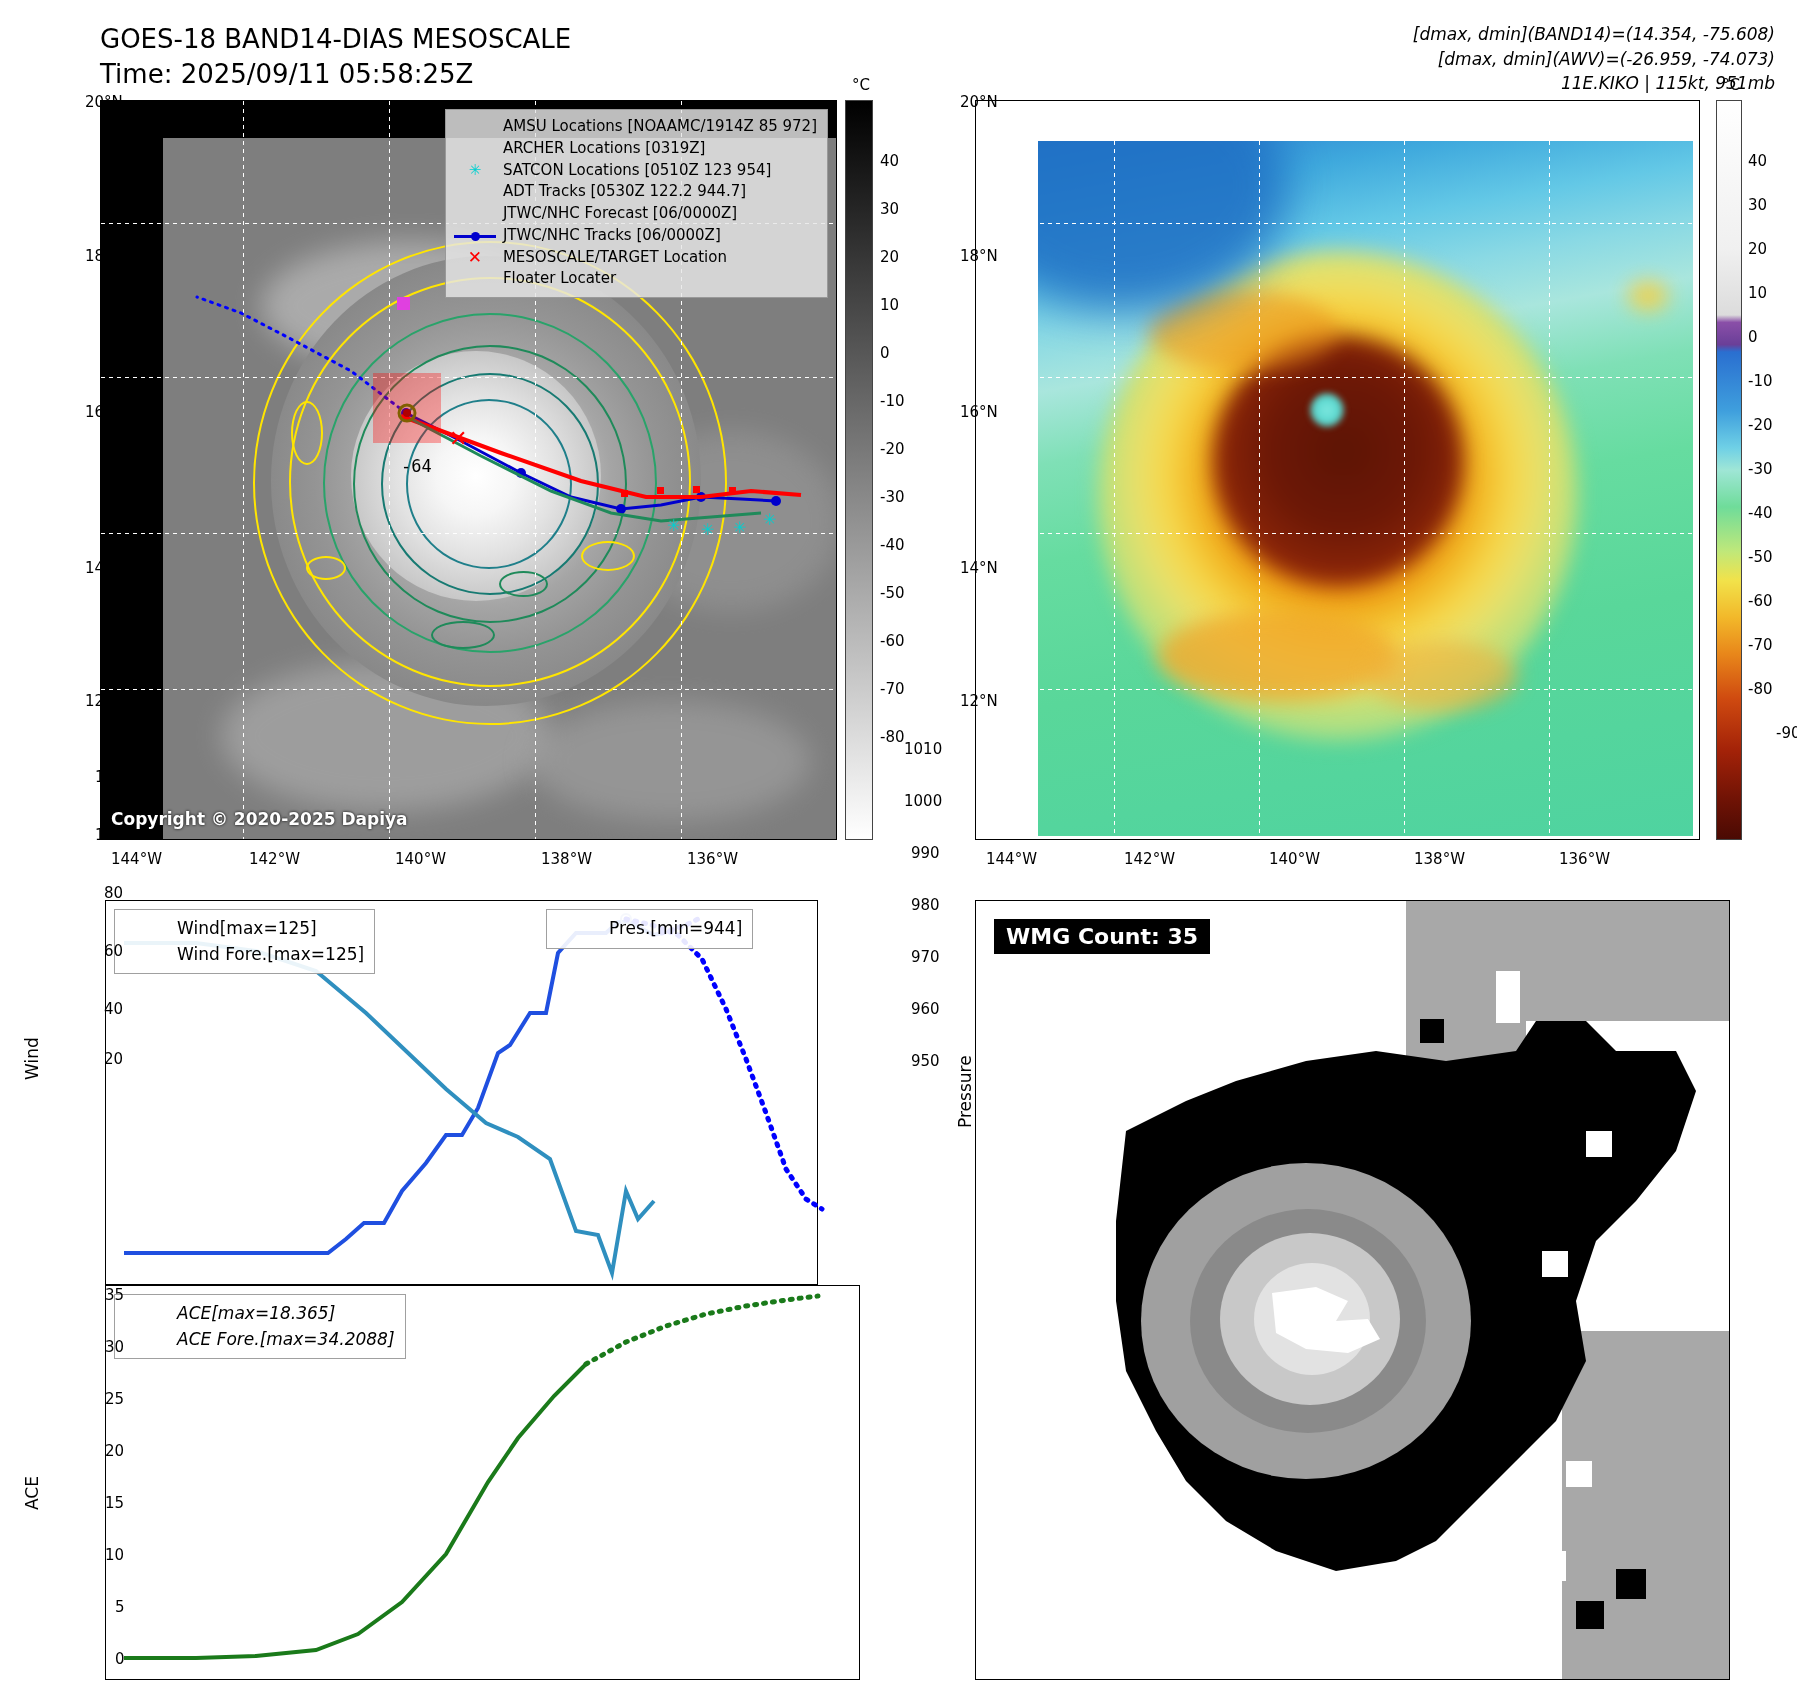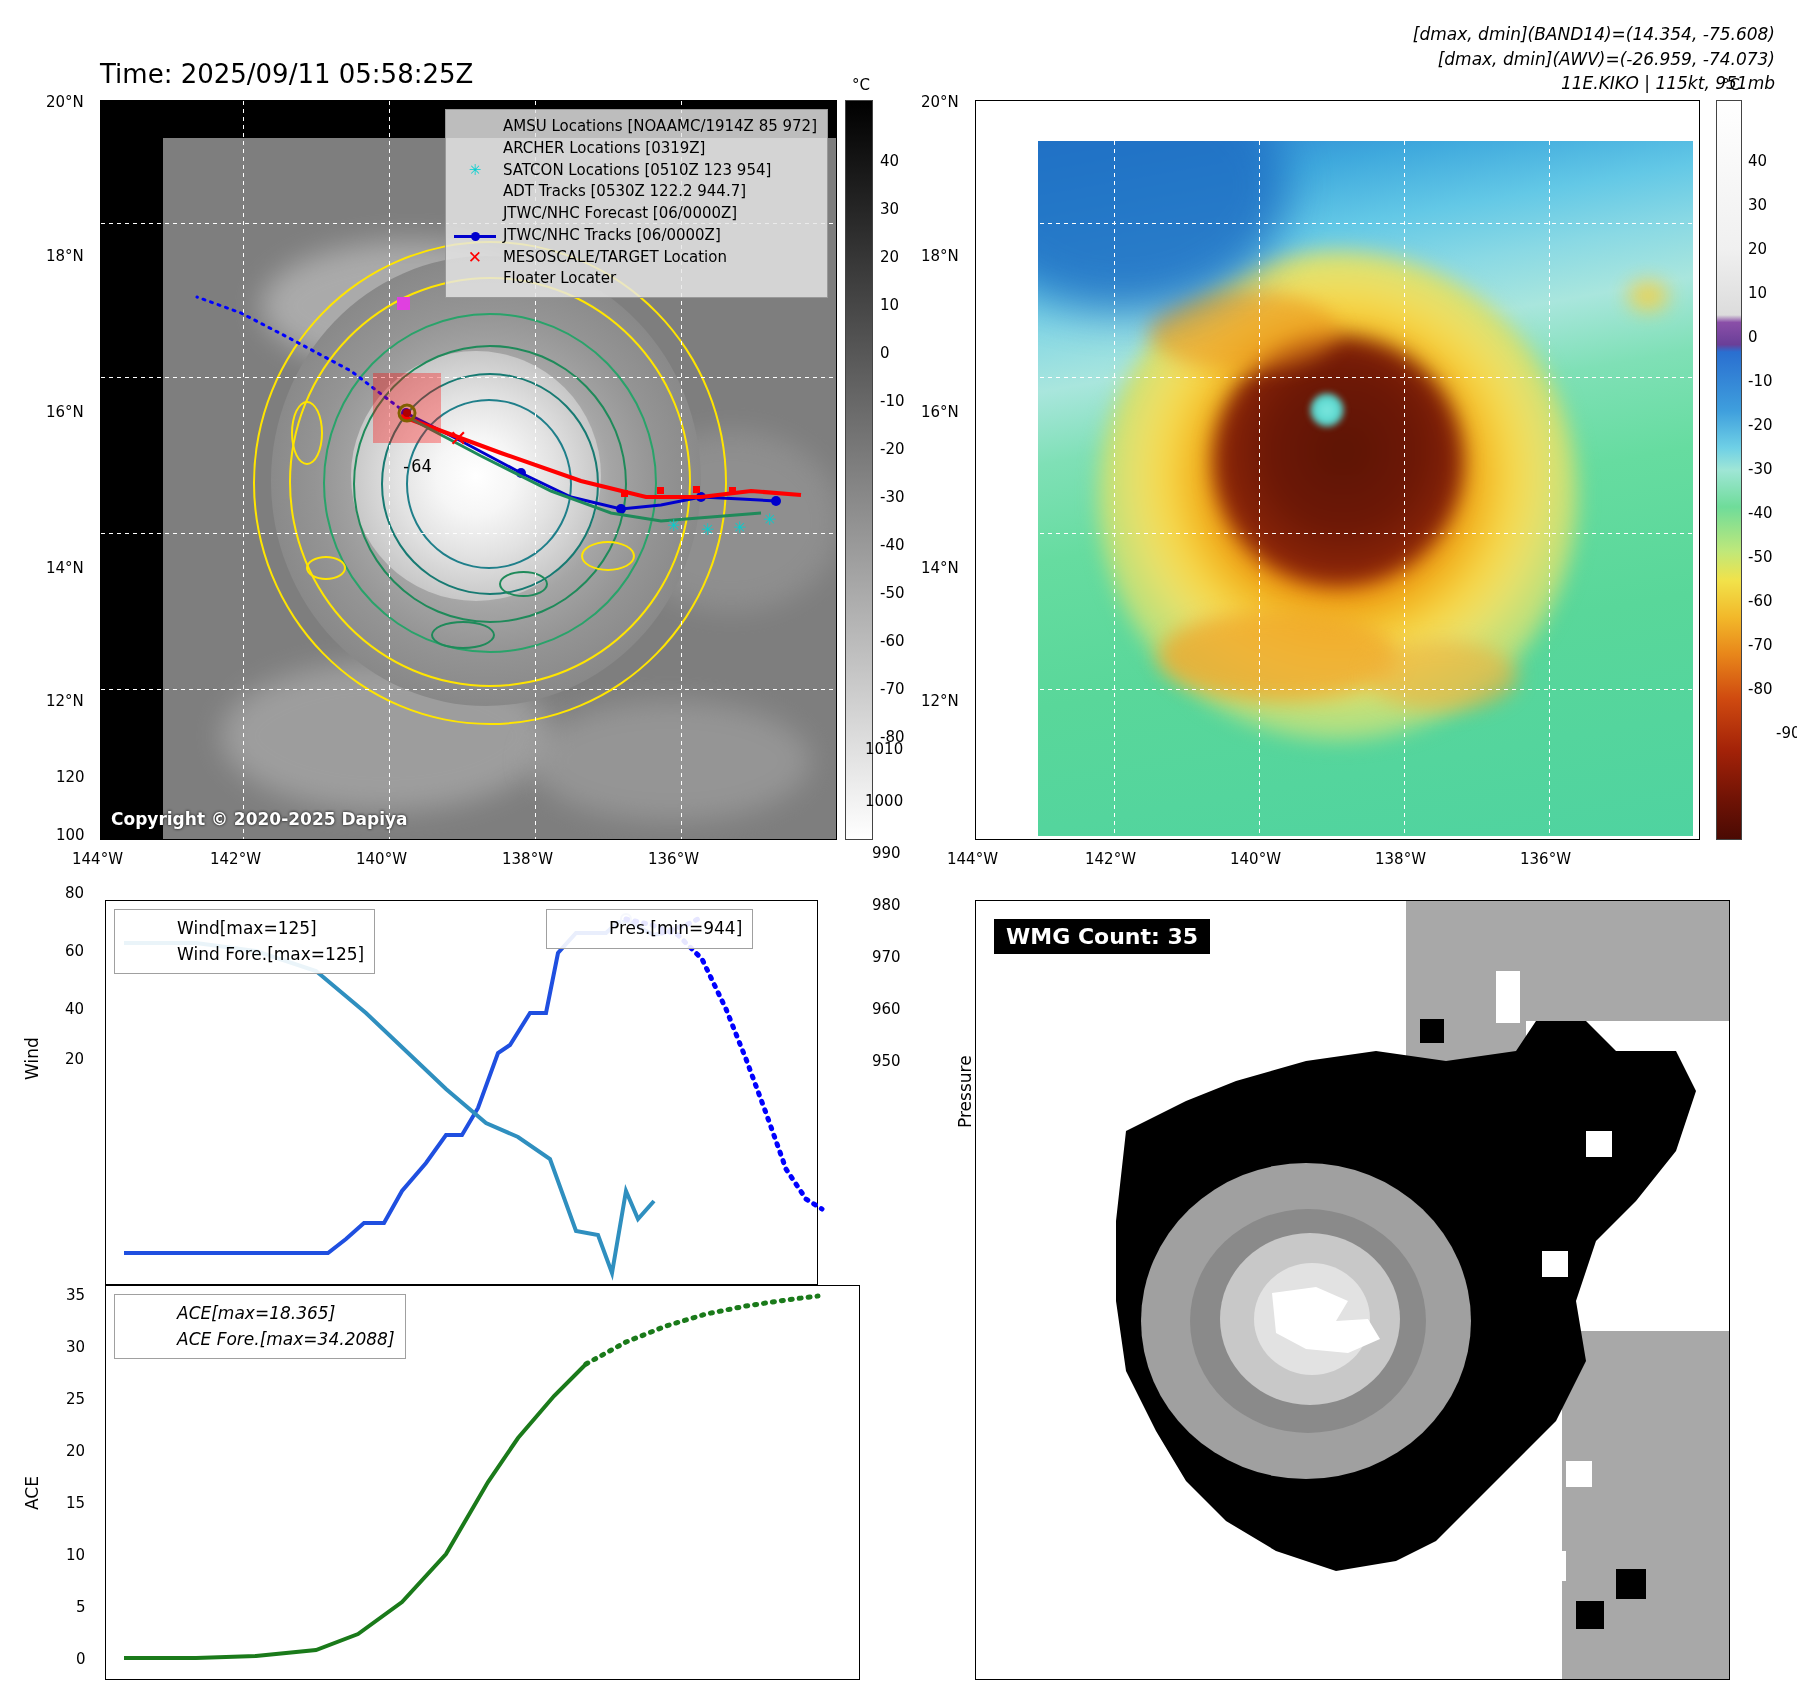--- a/index.html
+++ b/index.html
@@ -20,20 +20,21 @@
     inset: 0;
   }
   
   .abs { position: absolute; }
   .mono { font-family: "DejaVu Sans Mono", monospace; }
   .ticklabel {
     position: absolute;
     font-size: 15px;
     color: #000;
     white-space: nowrap;
+    margin-left: 39px;
   }
   .axis-title {
     position: absolute;
     font-size: 17px;
   }
 
   
   #panel-ir-title {
     position: absolute;
     left: 100px; top: 22px;
@@ -221,21 +222,21 @@
     font-weight: bold;
     padding: 5px 12px;
     z-index: 5;
   }
 </style>
 </head>
 <body>
 
 <div class="page">
 
-  <div id="panel-ir-title"><br><span>Time: 2025/09/11 05:58:25Z</span></div>
+  <div id="panel-ir-title"><span>GOES-18 BAND14-DIAS MESOSCALE</span><br><span>Time: 2025/09/11 05:58:25Z</span></div>
 
   <div id="ir-plot">
     <div class="ir-disk"></div>
 
     <div class="ir-smudge" style="left:160px;top:140px;width:300px;height:130px;background:#cfcfcf;"></div>
     <div class="ir-smudge" style="left:120px;top:560px;width:330px;height:150px;background:#b8b8b8;"></div>
     <div class="ir-smudge" style="left:430px;top:600px;width:280px;height:120px;background:#a8a8a8;"></div>
     <div class="ir-smudge" style="left:520px;top:330px;width:220px;height:180px;background:#9d9d9d;"></div>
 
     <div class="ir-cloud" style="left:170px;top:155px;width:430px;height:450px;"></div>

